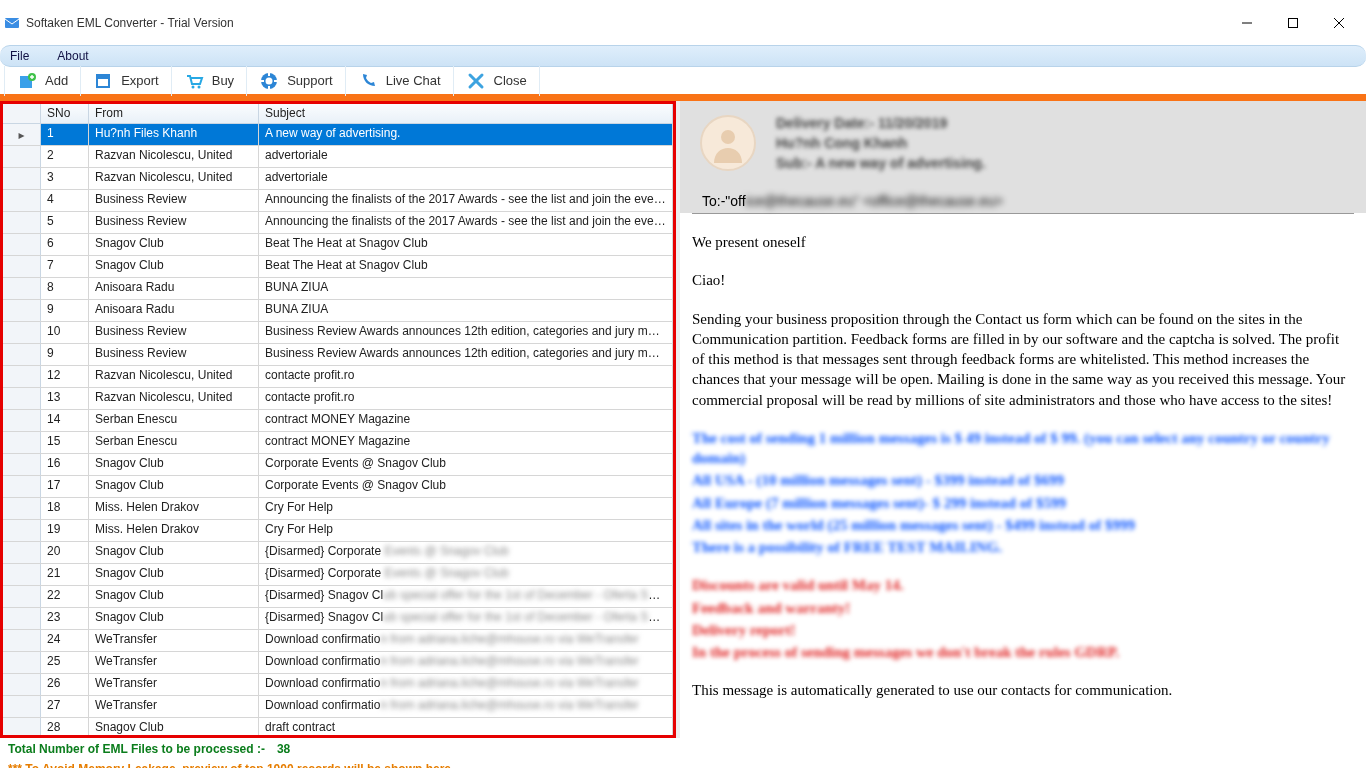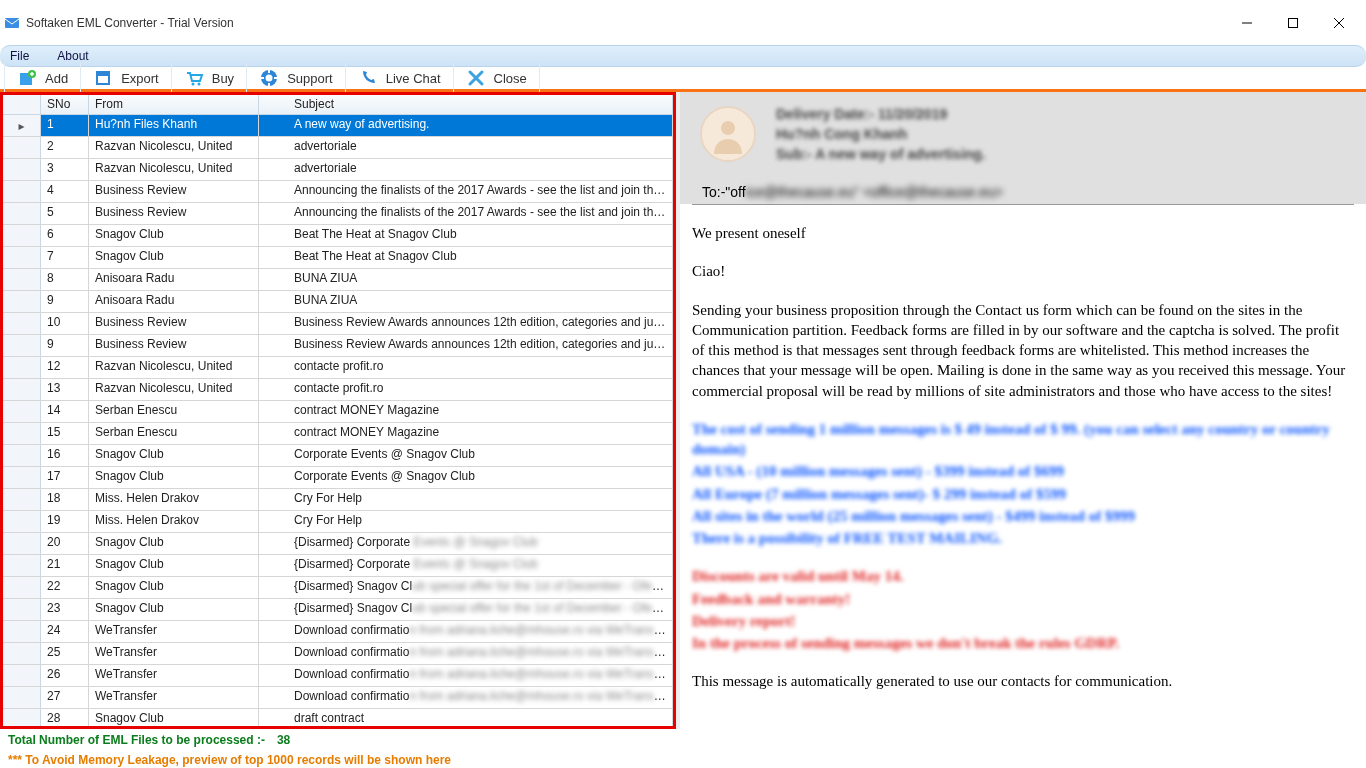--- a/index.html
+++ b/index.html
@@ -6,40 +6,40 @@
     body { width: 1366px; height: 768px; overflow: hidden; background: #fff; }
 
     .titlebar { height: 45px; display: flex; align-items: center; padding: 0 4px; font-size: 12px; color: #333; }
     .titlebar .app-icon { width: 16px; height: 16px; margin-right: 6px; display:flex;align-items:center;justify-content:center;}
     .titlebar .spacer { flex: 1; }
     .winbtn { width: 46px; height: 28px; display:flex;align-items:center;justify-content:center; color:#333; }
 
     .menubar { height: 22px; background: linear-gradient(#dfeefb,#cde3f6); border-top:1px solid #b8d3ea; border-bottom:1px solid #b8d3ea; display:flex; align-items:center; padding:0 10px; font-size:12px;border-radius:10px; }
     .menubar span { margin-right: 28px; color:#114; cursor:default;}
 
-    .toolbar { height: 25px; background:#fff; border-bottom:3px solid #f97316; display:flex; align-items:center; padding: 0 4px;}
+    .toolbar { height: 34px; background:#fff; border-bottom:7px solid #f97316; display:flex; align-items:center; padding: 0 4px;}
     .tbtn { height:30px; display:flex;align-items:center; padding:0 12px; font-size:13px; color:#333; border-right:1px solid #e0ecf5; gap:8px;}
     .tbtn:first-child{border-left:1px solid #e0ecf5;}
     .ticon { width:20px;height:20px;display:flex;align-items:center;justify-content:center;}
 
     .main { display:flex; height: 637px; }
     .left-pane { width: 676px; border: 3px solid #e60000; position:relative; display:flex; flex-direction:column;}
     .divider { width:4px; background:#eee;}
     .right-pane { flex:1; background:#fff; position:relative; display:flex;}
 
     .grid { flex:1; overflow-y:scroll; overflow-x:hidden; font-size:12px; color:#222;}
     .grid-header { display:flex; background:linear-gradient(#fafcfe,#e9f1f8); border-bottom:1px solid #c9d6e3; position:sticky; top:0; height:20px;}
     .gh { border-right:1px solid #c9d6e3; padding:2px 6px; color:#222;}
     .gr { display:flex; height:22px; border-bottom:1px solid #d6d6d6;}
     .gr.sel { background:#0078d7; color:#fff;}
     .gc { border-right:1px solid #d6d6d6; padding:2px 6px; white-space:nowrap; overflow:hidden; text-overflow:ellipsis;}
     .row-head { border-right:1px solid #c9d6e3; background:#f2f5f9;}
     .rowmark { display:flex;align-items:center;justify-content:center;color:#555;}
 
-    .c0{width:38px;} .c1{width:48px;} .c2{width:170px;} .c3{flex:1;margin-left:29px;}
+    .c0{width:38px;} .c1{width:48px;} .c2{width:170px;} .c3{flex:1;}
 
     .preview { flex:1; overflow-y:scroll; padding: 0; }
     .pv-head { background:#e0e0e0; padding: 14px 20px 14px 20px; display:flex; gap:20px; align-items:flex-start;}
     .avatar { width:56px;height:56px;border-radius:50%;background:#f7e9d9;border:2px solid #e8d6c2;display:flex;align-items:center;justify-content:center; flex-shrink:0;}
     .pv-meta { font-size:14px; color:#444;}
     .pv-meta .line { margin-bottom:4px; filter: blur(2px); font-weight:bold;}
     .pv-to { font-size:14px; padding: 4px 22px; background:#e0e0e0;}
     .pv-to .bl { filter:blur(3px);}
     .pv-body { padding: 18px 0 18px 0; margin:0 12px; border-top: 1px solid #999;}
     .pv-body p { font-size:15px; font-family: "Times New Roman", serif; margin-bottom:18px; line-height:1.35;}

